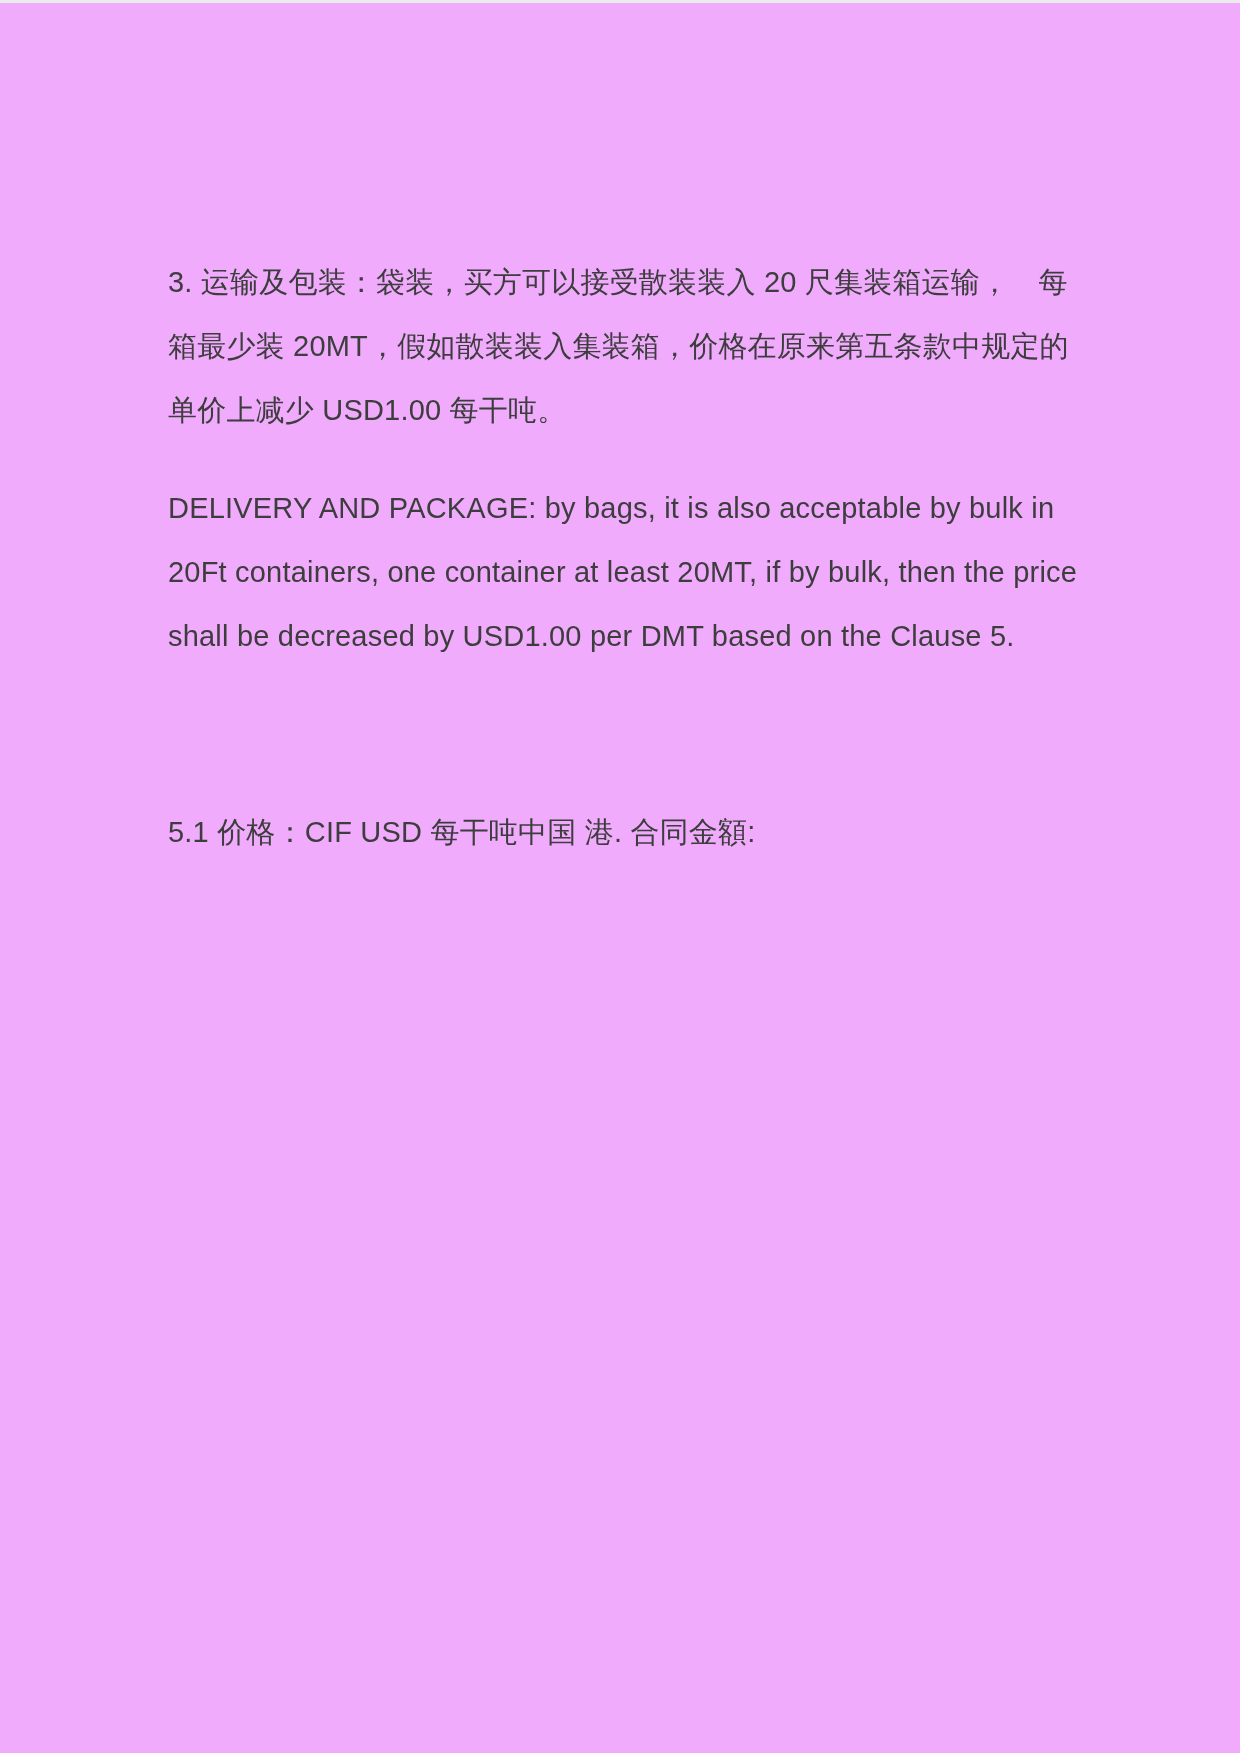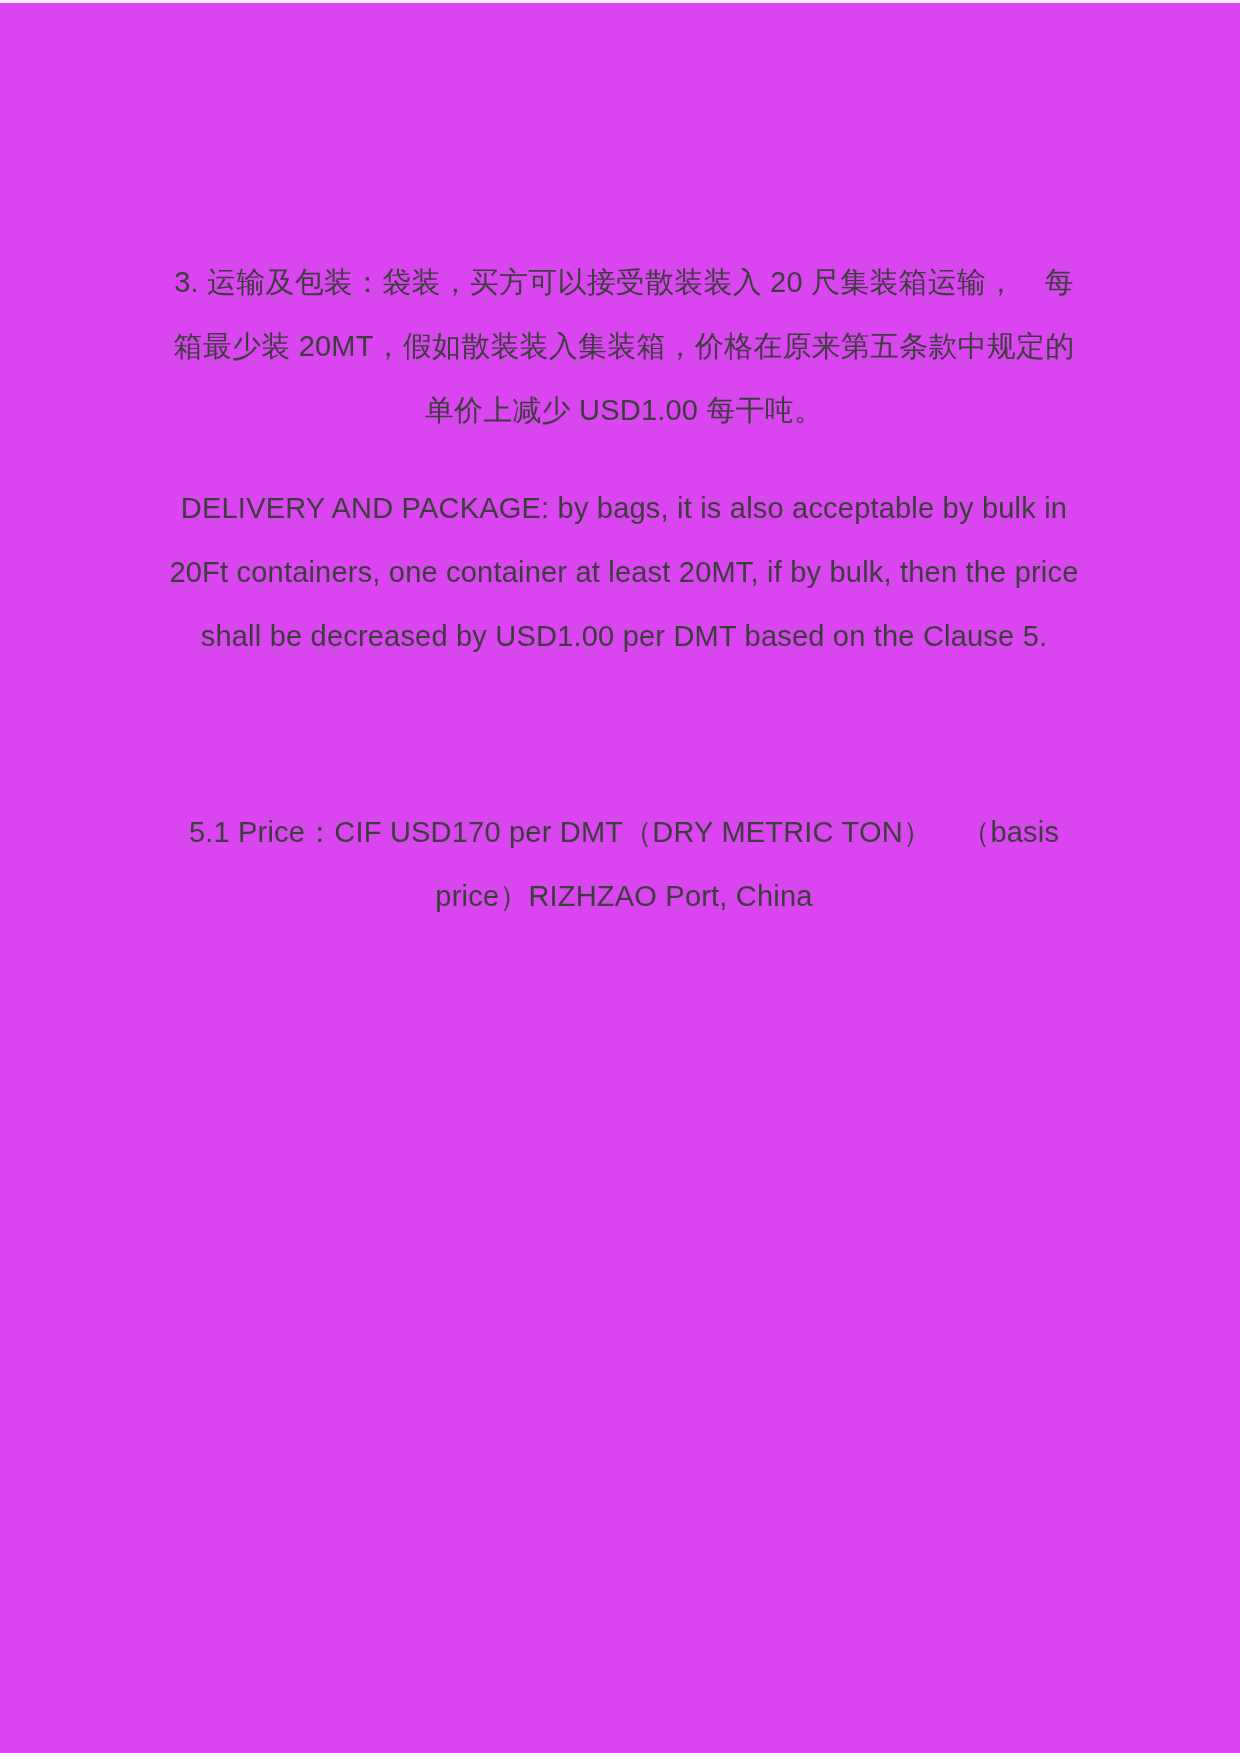--- a/index.html
+++ b/index.html
@@ -9,22 +9,21 @@
   }
   body {
     width: 1240px;
     height: 1753px;
     overflow: hidden;
   }
   .page {
     position: relative;
     width: 1240px;
     height: 1753px;
-    background: #d946ef;
-    text-align: center;
+    background: #f0abfc;
   }
   .page-top-edge {
     position: absolute;
     top: 0; left: 0; right: 0;
     height: 3px;
     background: #ececec;
   }
   .content {
     box-sizing: border-box;
     padding: 250px 160px 0 168px;
@@ -44,15 +43,15 @@
 </style>
 </head>
 <body>
 
 <div class="page">
   <div class="page-top-edge"></div>
   <div class="content">
     <p class="para">3. 运输及包装：袋装，买方可以接受散装装入 20 尺集装箱运输，　每箱最少装 20MT，假如散装装入集装箱，价格在原来第五条款中规定的单价上减少 USD1.00 每干吨。</p>
     <p class="para">DELIVERY AND PACKAGE: by bags, it is also acceptable by bulk in 20Ft containers, one container at least 20MT, if by bulk, then the price shall be decreased by USD1.00 per DMT based on the Clause 5.</p>
     <div class="blank-line"></div>
-    <p class="para">5.1 Price：CIF USD170 per DMT（DRY METRIC TON）　（basis price）RIZHZAO Port, China</p>
+    <p class="para">5.1 价格：CIF USD 每干吨中国 港. 合同金額:</p>
   </div>
 </div>
 
 </body></html>

